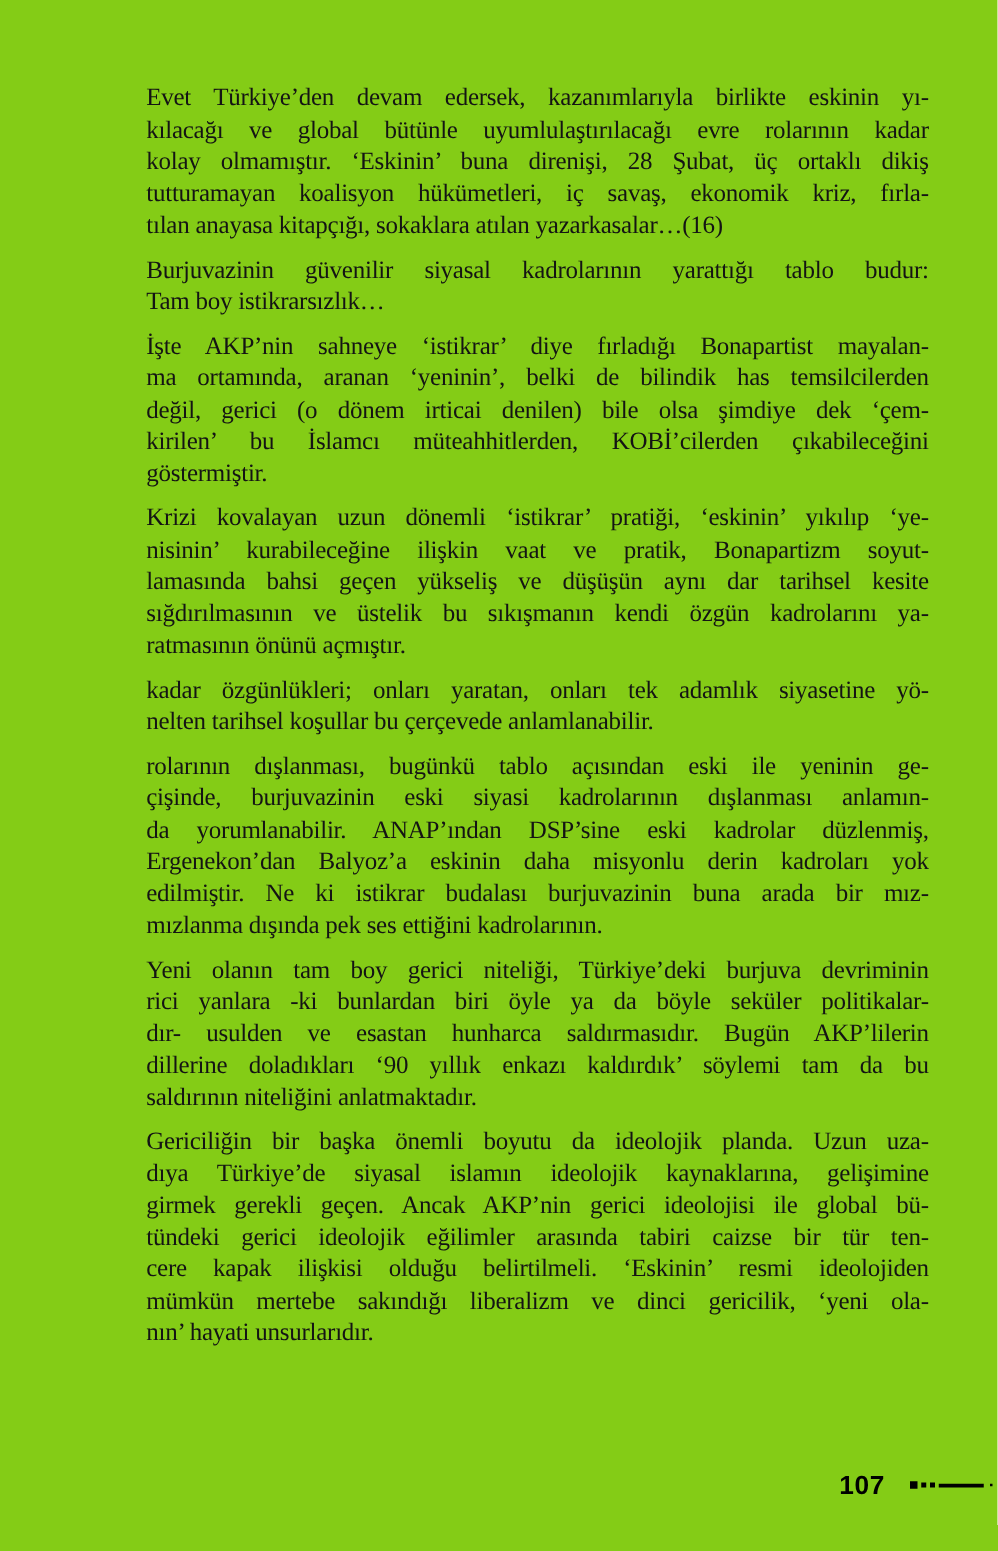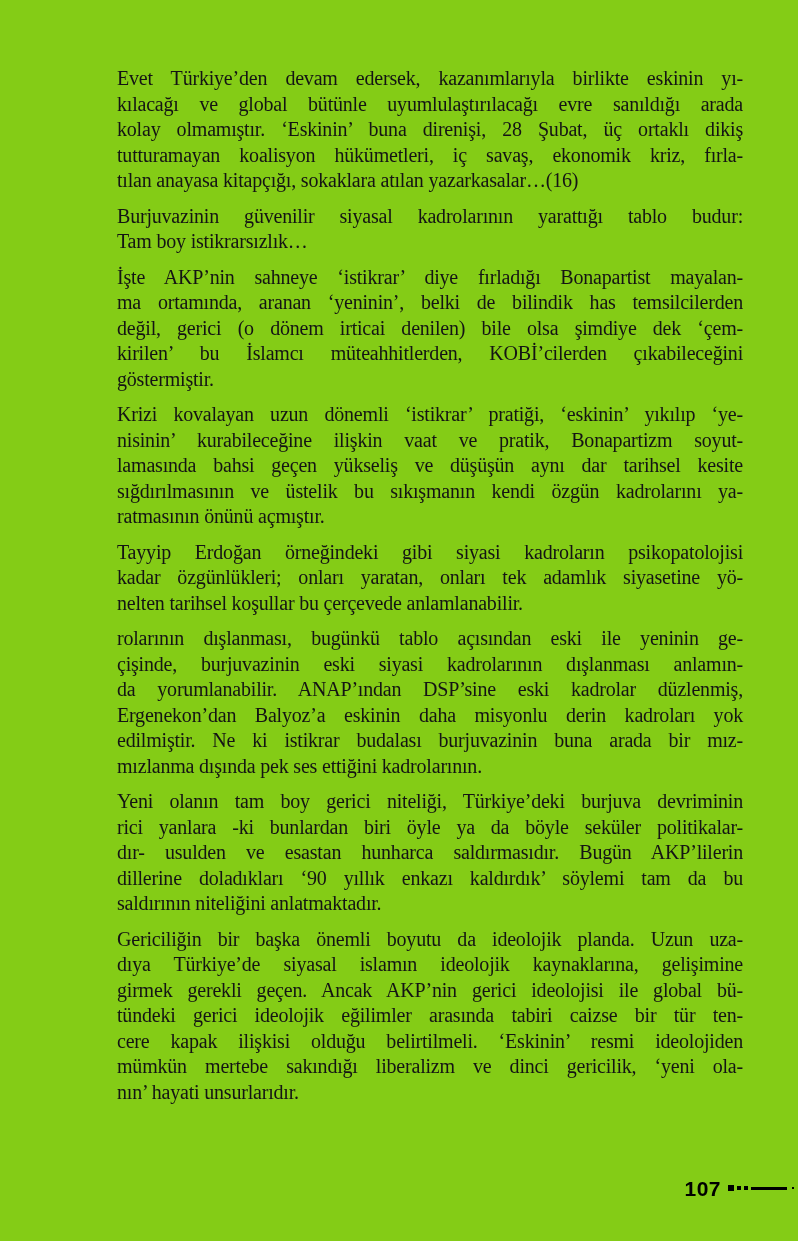--- a/index.html
+++ b/index.html
@@ -38,20 +38,21 @@
   .line.last {
     text-align-last: left;
   }
   .page-footer {
     position: absolute;
     top: 1177px;
     right: 4px;
     height: 22px;
     display: flex;
     align-items: center;
+    gap: 13px;
   }
   .page-num {
     font-family: "Liberation Sans", sans-serif;
     font-weight: bold;
     font-size: 21px;
     letter-spacing: 0.5px;
     line-height: 1;
     color: #000000;
     margin-right: 7px;
   }
@@ -81,21 +82,21 @@
   }
 </style>
 </head>
 <body>
 
 <div class="page">
 
   <main class="text-block">
       <p class="para">
         <span class="line">Evet Türkiye’den devam edersek, kazanımlarıyla birlikte eskinin yı-</span>
-        <span class="line">kılacağı ve global bütünle uyumlulaştırılacağı evre sanıldığı arada</span>
+        <span class="line">kılacağı ve global bütünle uyumlulaştırılacağı evre rolarının kadar</span>
         <span class="line">kolay olmamıştır. ‘Eskinin’ buna direnişi, 28 Şubat, üç ortaklı dikiş</span>
         <span class="line">tutturamayan koalisyon hükümetleri, iç savaş, ekonomik kriz, fırla-</span>
         <span class="line last">tılan anayasa kitapçığı, sokaklara atılan yazarkasalar…(16)</span>
       </p>
       <p class="para">
         <span class="line">Burjuvazinin güvenilir siyasal kadrolarının yarattığı tablo budur:</span>
         <span class="line last">Tam boy istikrarsızlık…</span>
       </p>
       <p class="para">
         <span class="line">İşte AKP’nin sahneye ‘istikrar’ diye fırladığı Bonapartist mayalan-</span>
@@ -105,21 +106,20 @@
         <span class="line last">göstermiştir.</span>
       </p>
       <p class="para">
         <span class="line">Krizi kovalayan uzun dönemli ‘istikrar’ pratiği, ‘eskinin’ yıkılıp ‘ye-</span>
         <span class="line">nisinin’ kurabileceğine ilişkin vaat ve pratik, Bonapartizm soyut-</span>
         <span class="line">lamasında bahsi geçen yükseliş ve düşüşün aynı dar tarihsel kesite</span>
         <span class="line">sığdırılmasının ve üstelik bu sıkışmanın kendi özgün kadrolarını ya-</span>
         <span class="line last">ratmasının önünü açmıştır.</span>
       </p>
       <p class="para">
-        <span class="line">Tayyip Erdoğan örneğindeki gibi siyasi kadroların psikopatolojisi</span>
         <span class="line">kadar özgünlükleri; onları yaratan, onları tek adamlık siyasetine yö-</span>
         <span class="line last">nelten tarihsel koşullar bu çerçevede anlamlanabilir.</span>
       </p>
       <p class="para">
         <span class="line">rolarının dışlanması, bugünkü tablo açısından eski ile yeninin ge-</span>
         <span class="line">çişinde, burjuvazinin eski siyasi kadrolarının dışlanması anlamın-</span>
         <span class="line">da yorumlanabilir. ANAP’ından DSP’sine eski kadrolar düzlenmiş,</span>
         <span class="line">Ergenekon’dan Balyoz’a eskinin daha misyonlu derin kadroları yok</span>
         <span class="line">edilmiştir. Ne ki istikrar budalası burjuvazinin buna arada bir mız-</span>
         <span class="line last">mızlanma dışında pek ses ettiğini kadrolarının.</span>

